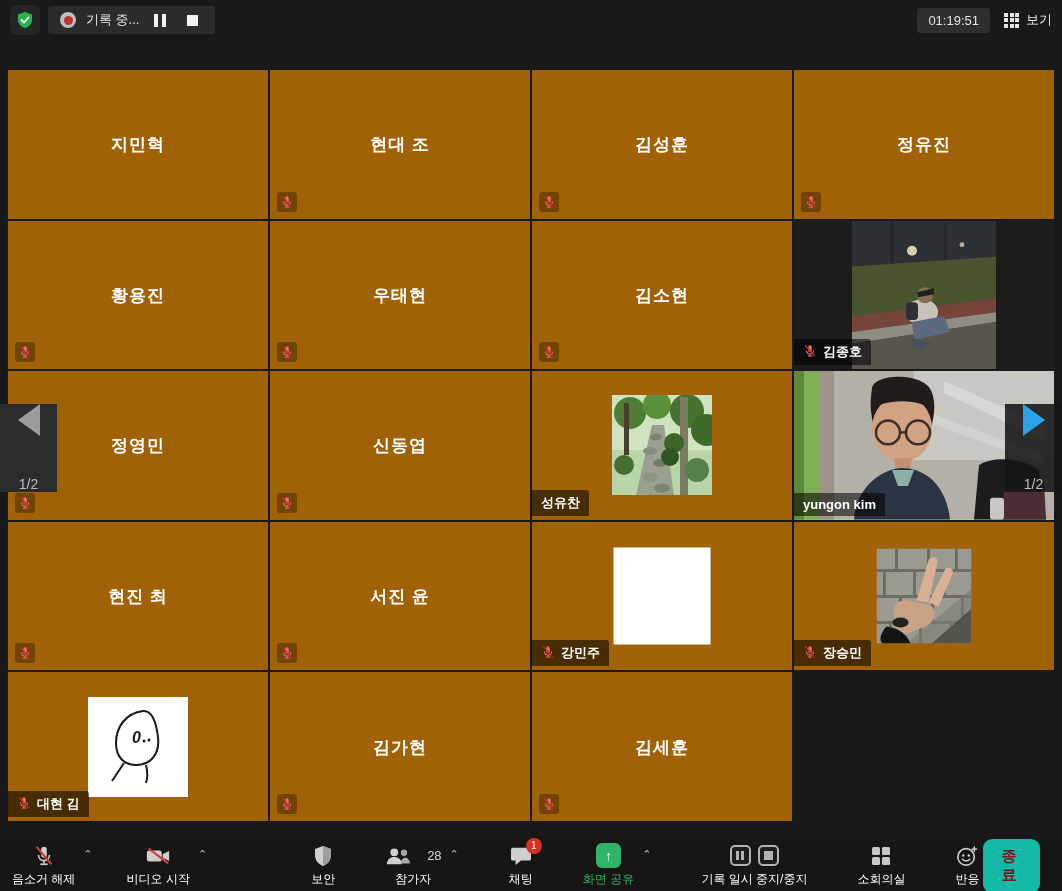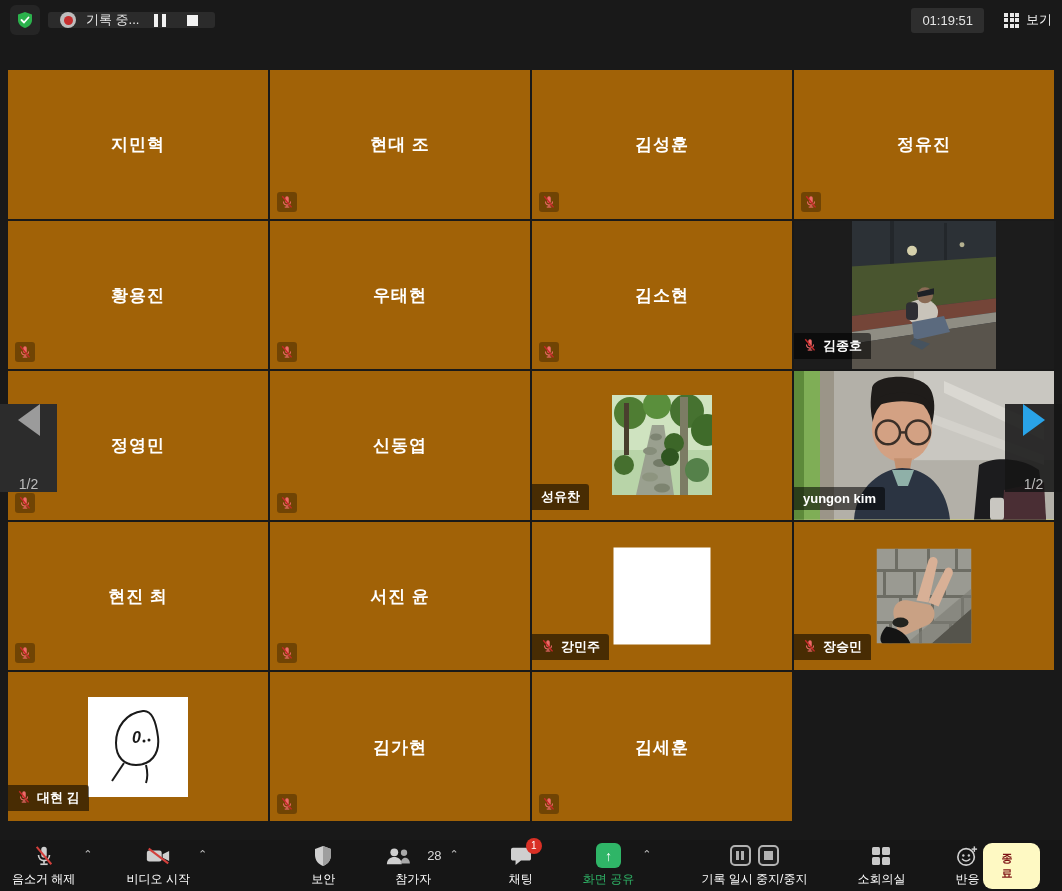--- a/index.html
+++ b/index.html
@@ -6,45 +6,45 @@
   html,body { width:1062px; height:891px; background:#191919; overflow:hidden;
     font-family:"Liberation Sans","DejaVu Sans",sans-serif; }
 
   
   .topbar { position:absolute; top:0; left:0; right:0; height:40px; display:flex;
     align-items:center; justify-content:space-between; padding:0 10px; }
   .topbar-left { display:flex; align-items:center; gap:8px; }
   .shield-badge { width:30px; height:30px; border-radius:6px; background:#252525;
     display:flex; align-items:center; justify-content:center; cursor:pointer; }
   .rec-pill { display:flex; align-items:center; gap:10px; background:#2b2b2b;
-    height:16px; padding:0 12px; border-radius:3px; }
+    height:28px; padding:0 12px; border-radius:3px; }
   .rec-dot-outer { width:16px; height:16px; border-radius:50%; background:#bdbdbd;
     display:flex; align-items:center; justify-content:center; }
   .rec-dot-inner { width:9px; height:9px; border-radius:50%; background:#c62f2f; }
   .rec-label { color:#e8e8e8; font-size:13px; white-space:nowrap; }
   .rec-btn { display:flex; align-items:center; justify-content:center; width:22px; height:22px; cursor:pointer; }
   .pause-bars { display:flex; gap:4px; }
   .pause-bars span { display:block; width:4px; height:13px; background:#f2f2f2; }
   .stop-square { width:11px; height:11px; background:#f2f2f2; }
-  .topbar-right { display:flex; align-items:center; gap:20px; }
+  .topbar-right { display:flex; align-items:center; gap:14px; }
   .timer-box { background:#2e2e2e; color:#e4e4e4; font-size:13px; padding:5px 11px; border-radius:3px; }
   .view-btn { display:flex; align-items:center; gap:7px; color:#f0f0f0; font-size:13px; cursor:pointer; }
   .grid-glyph { display:grid; grid-template-columns:repeat(3,4px); grid-auto-rows:4px; gap:1.5px; }
   .grid-glyph span { background:#e8e8e8; display:block; }
 
   
   .gallery { position:absolute; top:70px; left:8px; width:1046px; height:751px;
     display:grid; grid-template-columns:repeat(4,1fr); grid-template-rows:repeat(5,1fr); gap:2px; }
   .tile { position:relative; background:#a16207; overflow:hidden; cursor:pointer;font-weight:bold; }
   .tile.active { outline:3px solid #e3e05a; outline-offset:-3px; }
   .center-name { position:absolute; top:50%; left:50%; transform:translate(-50%,-50%);
     color:#fff; font-size:17px; letter-spacing:1px; white-space:nowrap; }
   .mic-standalone { position:absolute; left:7px; bottom:7px; width:20px; height:20px;
     background:rgba(0,0,0,0.30); border-radius:3px; display:flex; align-items:center; justify-content:center; }
-  .name-tag { position:absolute; left:0; bottom:10px; background:rgba(0,0,0,0.55); color:#fff;
+  .name-tag { position:absolute; left:0; bottom:4px; background:rgba(0,0,0,0.55); color:#fff;
     font-size:13px; padding:4px 9px; display:flex; align-items:center; gap:6px;
     border-top-right-radius:3px; z-index:3; }
   .avatar-box { position:absolute; top:50%; left:50%; transform:translate(-50%,-50%); }
   .fullvideo { position:absolute; inset:0; width:100%; height:100%; }
 
   
   .nav-left, .nav-right { position:absolute; width:57px; height:88px; z-index:5;
     display:flex; flex-direction:column; align-items:center; justify-content:space-between; gap:8px; cursor:pointer; }
   .nav-left  { left:0;  top:404px; background:#2c2c2c; }
   .nav-right { right:0; top:404px; background:rgba(22,22,22,0.88); }
@@ -68,21 +68,21 @@
     font-size:10px; min-width:16px; height:16px; border-radius:8px; display:flex;
     align-items:center; justify-content:center; padding:0 3px; }
   .share-sq { width:25px; height:25px; border-radius:6px; background:#2fb567;
     display:flex; align-items:center; justify-content:center; color:#fff; font-size:14px; font-weight:bold; }
   .rec-ctl { width:21px; height:21px; border:2px solid #b2b2b2; border-radius:5px; background:#1d1d1d;
     display:flex; align-items:center; justify-content:center; gap:2px; }
   .rec-ctl .bar { width:3px; height:9px; background:#b2b2b2; }
   .rec-ctl .sq  { width:9px; height:9px; background:#b2b2b2; }
   .breakout-glyph { display:grid; grid-template-columns:8px 8px; grid-auto-rows:8px; gap:2px; }
   .breakout-glyph span { background:#c9c9c9; border-radius:1.5px; }
-  .end-btn { margin-left:auto; margin-right:14px; background:#fef9c3; color:#7e1315; font-size:11px;
+  .end-btn { margin-left:auto; margin-right:14px; background:#14b8a6; color:#7e1315; font-size:15px;
     font-weight:bold; padding:8px 18px; border-radius:9px; cursor:pointer; }
   .gap-l { margin-left:96px; } .gap-m { margin-left:42px; }
 </style>
 </head>
 <body>
 
 <div class="topbar">
   <div class="topbar-left">
     <div class="shield-badge">
       <svg width="18" height="18" viewBox="0 0 18 18">

